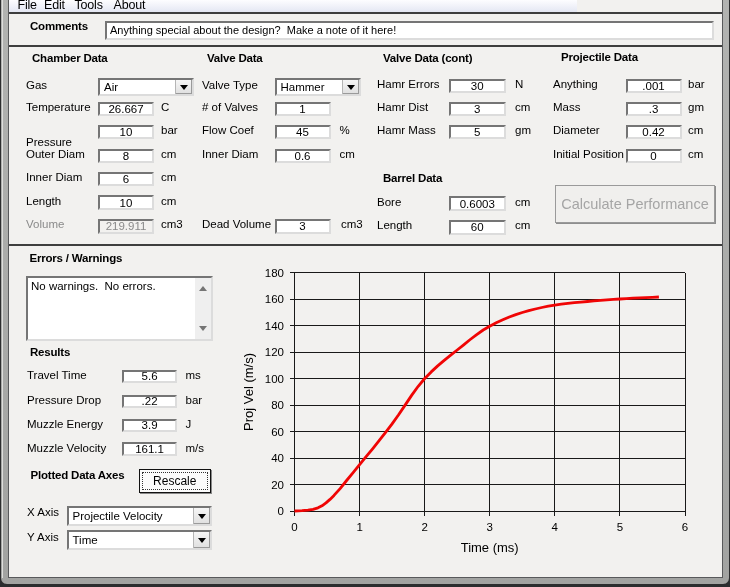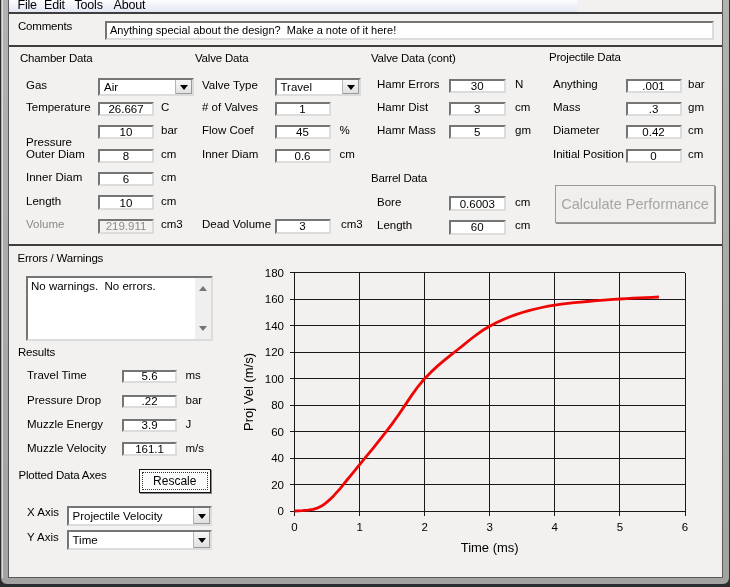--- a/index.html
+++ b/index.html
@@ -2,21 +2,21 @@
 <html><head><meta charset="utf-8"><style>
 html,body{margin:0;padding:0;}
 body{width:730px;height:587px;overflow:hidden;position:relative;background:#2b2d2f;
  font-family:"Liberation Sans",sans-serif;font-size:11.5px;color:#000;}
 #win{position:absolute;left:0;top:-6px;width:730px;height:591px;
  background:linear-gradient(180deg,#b2b3b1,#a2a3a1);border:1.2px solid #2c2d2e;
  border-radius:0 0 7px 7px;box-sizing:border-box;}
 #content{position:absolute;left:8px;top:0;width:713px;height:577px;background:#f2f1ef;
  border-left:1px solid #58595b;border-right:1px solid #58595b;border-bottom:1px solid #58595b;}
 .abs{position:absolute;}
-.b{font-weight:normal;letter-spacing:-0.2px;}
+.b{font-weight:bold;letter-spacing:-0.2px;margin-left:12px;}
 #menubar{position:absolute;left:9px;top:0;width:568px;height:12px;
  background:linear-gradient(180deg,#fdfdff,#e4e7f3);overflow:hidden;}
 #menubar span{position:absolute;top:-2px;font-size:12.5px;letter-spacing:-0.2px;color:#000;}
 .sep{position:absolute;left:9px;width:713px;height:2px;background:#3e3e3e;}
 .tb{position:absolute;background:#fff;border:2px solid;border-color:#757575 #dcdcdc #dcdcdc #757575;
  box-sizing:border-box;text-align:center;line-height:10px;display:flex;align-items:center;justify-content:center;}
 .tbd{background:#f2f1ef;color:#8a8a8a;}
 .combo{position:absolute;background:#fff;border:2px solid;border-color:#757575 #dcdcdc #dcdcdc #757575;
  box-sizing:border-box;}
 .combo .txt{position:absolute;left:4px;top:1px;font-size:11.5px;white-space:nowrap;}
@@ -69,21 +69,21 @@
 <div class="unit" style="left:161px;top:171px">cm</div>
 <div class="lab" style="left:26px;top:195px">Length</div>
 <div class="tb" style="left:98px;top:195.3px;width:56px;height:14.5px">10</div>
 <div class="unit" style="left:161px;top:195px">cm</div>
 <div class="lab" style="left:26px;top:218px;color:#8a8a8a">Volume</div>
 <div class="tb tbd" style="left:98px;top:219px;width:56px;height:14.5px">219.911</div>
 <div class="unit" style="left:161px;top:218px">cm3</div>
 
 <div class="lab" style="left:202px;top:79px">Valve Type</div>
 <div class="combo" style="left:274.5px;top:77.5px;width:86.5px;height:18px">
-    <span class="txt">Travel</span>
+    <span class="txt">Hammer</span>
     <span class="btn"></span>
   </div>
 <div class="lab" style="left:202px;top:101px"># of Valves</div>
 <div class="tb" style="left:274.5px;top:101.5px;width:56px;height:14.5px">1</div>
 <div class="lab" style="left:202px;top:124px">Flow Coef</div>
 <div class="tb" style="left:274.5px;top:124.7px;width:56px;height:14.5px">45</div>
 <div class="unit" style="left:339.5px;top:124px">%</div>
 <div class="lab" style="left:202px;top:148px">Inner Diam</div>
 <div class="tb" style="left:274.5px;top:148.5px;width:56px;height:14.5px">0.6</div>
 <div class="unit" style="left:339.5px;top:148px">cm</div>

